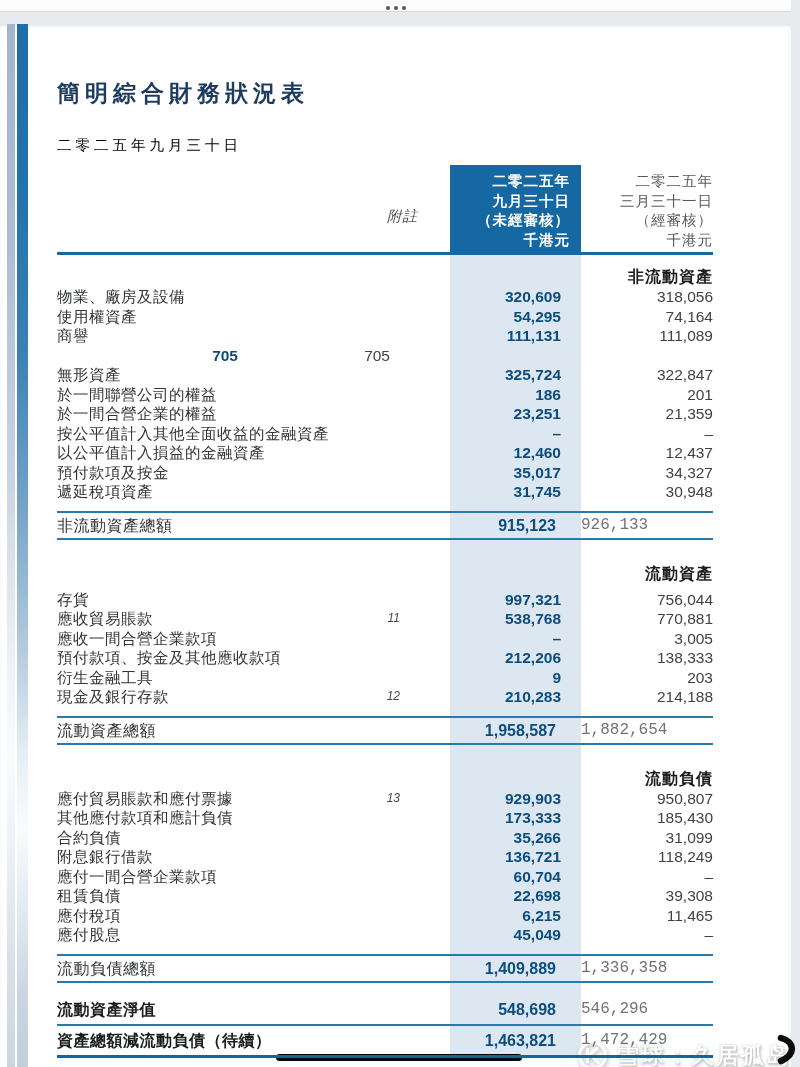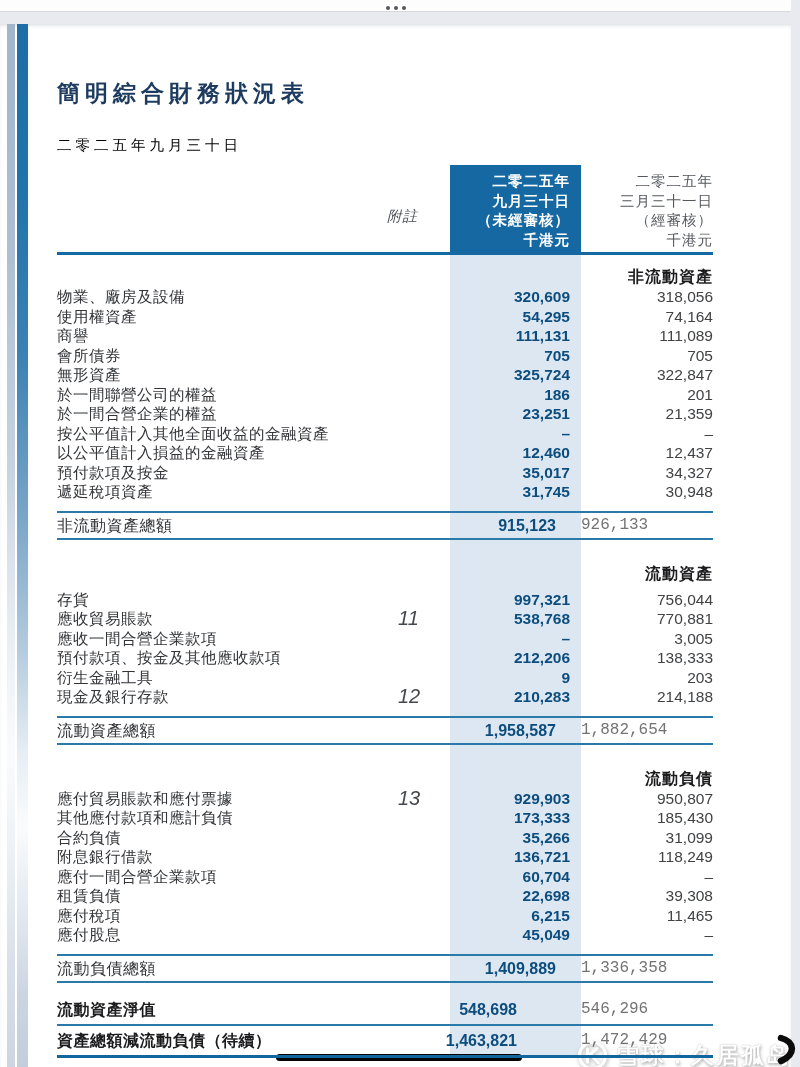--- a/index.html
+++ b/index.html
@@ -50,34 +50,34 @@
     letter-spacing:1px; }
 
   .rule { height:2px; background:#2a7aa9; }
   .rule.thick { height:3px; background:#1568a1; }
   .rule.final { height:3px; background:#1266a0; }
   .sp9 { height:9px; } .gap12 { height:12px; } .gap6 { height:6px; }
 
   .sec-h { margin-top:12px; height:20px; line-height:20px; font-weight:bold;
     font-size:16px; color:#1c1c1e; letter-spacing:1px;text-align:right; }
 
-  .row { display:flex; height:19.5px; line-height:19.5px; font-size:15.5px; }
+  .row { display:flex; height:19.5px; line-height:19.5px; font-size:15.5px;gap:9px; }
   .row .lbl { flex:1; color:#333538; letter-spacing:.5px; }
   .row .note { width:52px; text-align:right; padding-right:32px;
-    font-style:italic; font-size:20px; color:#45484d; }
+    font-style:italic; font-size:12px; color:#45484d; }
   .row .v1 { width:131px; text-align:right; padding-right:11px;
     font-weight:bold; color:#0c4d7d; }
   .row .v2 { width:132px; text-align:right; color:#404244; }
 
   .t-row { display:flex; height:25px; line-height:25px; font-size:16px; }
   .t-row .lbl { flex:1; color:#333538; letter-spacing:.5px; }
   .t-row .v1 { width:131px; text-align:right; padding-right:25px;
     font-weight:bold; color:#0c4d7d; }
   .t-row .v2 { width:132px; text-align:left; color:#737373;font-family:Liberation Mono, monospace; }
-  .t-row.big { height:29px; line-height:29px;gap:39px; }
+  .t-row.big { height:29px; line-height:29px; }
   .t-row.bold-label .lbl { font-weight:bold; color:#1c1c1e; }
 
   
   .watermark { position:absolute; top:1016px; left:577px; display:flex;
     align-items:center; gap:8px; }
   .wm-logo { filter:drop-shadow(1px 2px 2px rgba(120,120,120,.55)); }
   .wm-text { font-size:23px; font-weight:bold; letter-spacing:2px; color:#fff;
     text-shadow:0 0 1px rgba(160,160,160,.9), 1px 2px 3px rgba(110,110,110,.5); }
 
   .pen-mark { position:absolute; top:1010px; left:777px; }
@@ -142,21 +142,20 @@
   </div>
 
   <div class="row">
     <span class="lbl">商譽</span>
     <span class="note"></span>
     <span class="v1">111,131</span>
     <span class="v2">111,089</span>
   </div>
 
   <div class="row">
-    <span class="lbl">會所債券</span>
     <span class="note"></span>
     <span class="v1">705</span>
     <span class="v2">705</span>
   </div>
 
   <div class="row">
     <span class="lbl">無形資產</span>
     <span class="note"></span>
     <span class="v1">325,724</span>
     <span class="v2">322,847</span>

